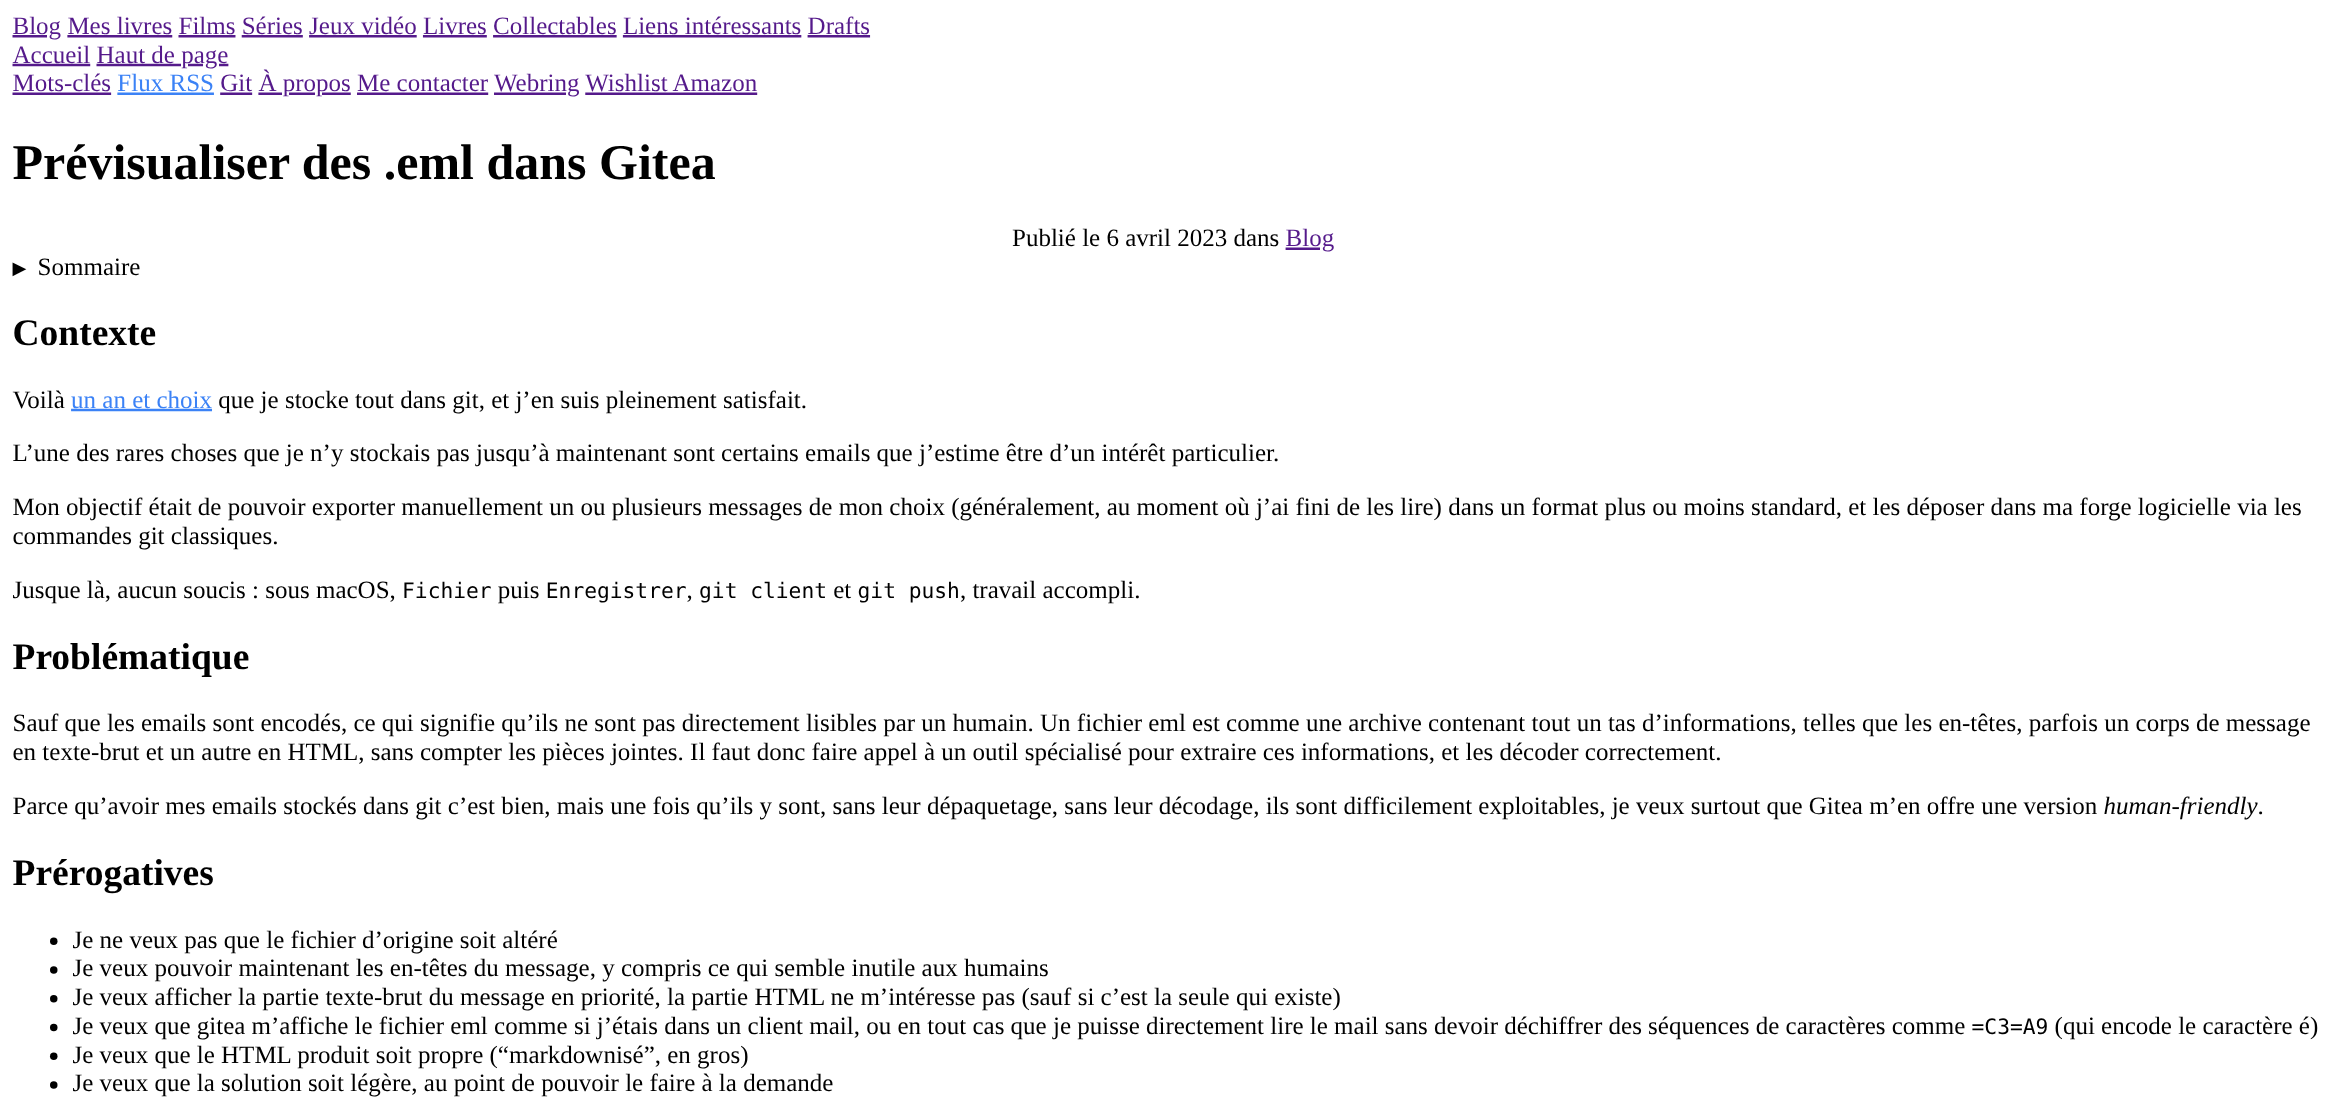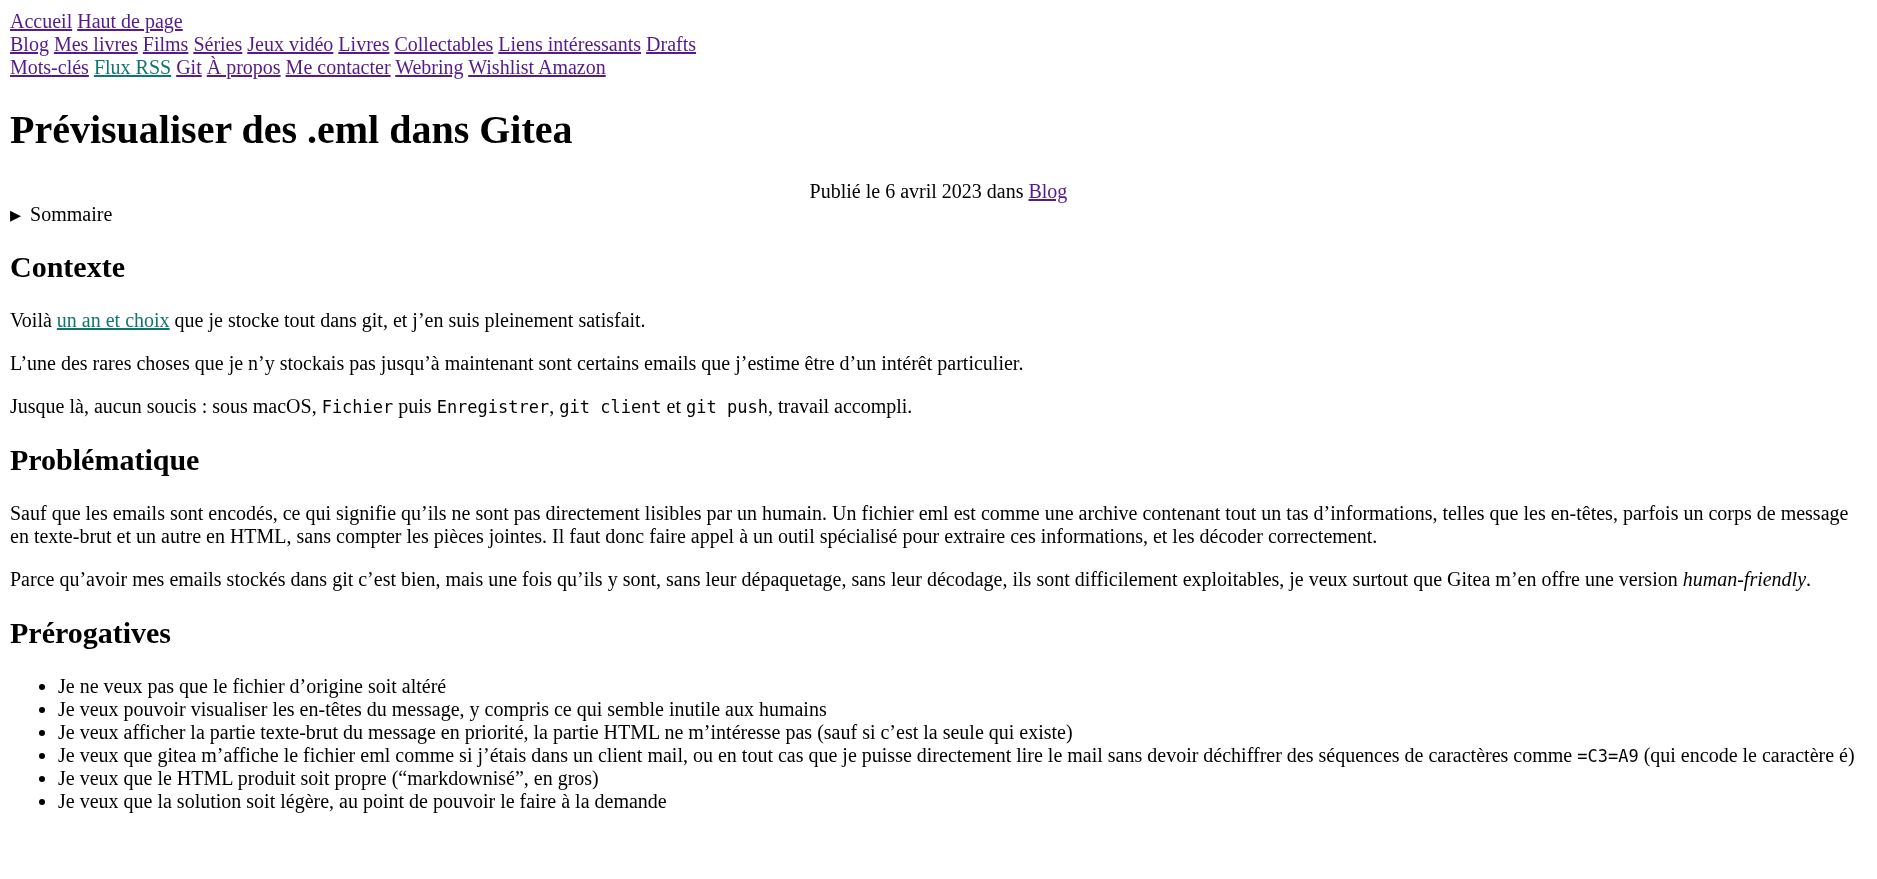--- a/index.html
+++ b/index.html
@@ -12,21 +12,21 @@
     height: 879px;
     margin: 0;
     padding: 10px;
     overflow: hidden;
     font-family: "Liberation Serif", serif;
     font-size: 20px;
     line-height: normal;
   }
   a { text-decoration: underline; cursor: pointer; }
   a.visited { color: #551A8B; }
-  a.new { color: #0f766e; }
+  a.new { color: #3b82f6; }
   nav p { margin: 0; }
   h1 { font-size: 2em; margin: 0.67em 0; font-weight: bold; }
   h2 { font-size: 1.5em; margin: 0.83em 0; font-weight: bold; }
   p { margin: 1em 0; }
   p.post-meta { margin: 1em 0 0 0; text-align: center; }
   details { margin: 0; }
   summary {
     list-style: none;
     cursor: pointer;
   }
@@ -46,33 +46,33 @@
     margin: 1em 0;
     padding-left: 48px;
   }
   li { margin: 0; }
 </style>
 </head>
 <body>
 
 <nav>
   <p>
-    <a class="visited">Accueil</a>
-    <a class="visited">Haut de page</a>
-  </p>
-  <p>
     <a class="visited">Blog</a>
     <a class="visited">Mes livres</a>
     <a class="visited">Films</a>
     <a class="visited">Séries</a>
     <a class="visited">Jeux vidéo</a>
     <a class="visited">Livres</a>
     <a class="visited">Collectables</a>
     <a class="visited">Liens intéressants</a>
     <a class="visited">Drafts</a>
+  </p>
+  <p>
+    <a class="visited">Accueil</a>
+    <a class="visited">Haut de page</a>
   </p>
   <p>
     <a class="visited">Mots-clés</a>
     <a class="new">Flux RSS</a>
     <a class="visited">Git</a>
     <a class="visited">À propos</a>
     <a class="visited">Me contacter</a>
     <a class="visited">Webring</a>
     <a class="visited">Wishlist Amazon</a>
   </p>
@@ -85,34 +85,35 @@
   <p class="post-meta"><span>Publié le 6 avril 2023 dans </span><a class="visited">Blog</a></p>
 
   <details>
     <summary><span class="marker">▶</span><span>Sommaire</span></summary>
   </details>
 
   <section>
     <h2>Contexte</h2>
     <p><span>Voilà </span><a class="new">un an et choix</a><span> que je stocke tout dans git, et j’en suis pleinement satisfait.</span></p>
     <p>L’une des rares choses que je n’y stockais pas jusqu’à maintenant sont certains emails que j’estime être d’un intérêt particulier.</p>
+    <p>Mon objectif était de pouvoir exporter manuellement un ou plusieurs messages de mon choix (généralement, au moment où j’ai fini de les lire) dans un format plus ou moins standard, et les déposer dans ma forge logicielle via les commandes git classiques.</p>
     <p><span>Jusque là, aucun soucis : sous macOS, </span><code>Fichier</code><span> puis </span><code>Enregistrer</code><span>, </span><code>git client</code><span> et </span><code>git push</code><span>, travail accompli.</span></p>
   </section>
 
   <section>
     <h2>Problématique</h2>
     <p>Sauf que les emails sont encodés, ce qui signifie qu’ils ne sont pas directement lisibles par un humain. Un fichier eml est comme une archive contenant tout un tas d’informations, telles que les en-têtes, parfois un corps de message en texte-brut et un autre en HTML, sans compter les pièces jointes. Il faut donc faire appel à un outil spécialisé pour extraire ces informations, et les décoder correctement.</p>
     <p><span>Parce qu’avoir mes emails stockés dans git c’est bien, mais une fois qu’ils y sont, sans leur dépaquetage, sans leur décodage, ils sont difficilement exploitables, je veux surtout que Gitea m’en offre une version </span><em>human-friendly</em><span>.</span></p>
   </section>
 
   <section>
     <h2>Prérogatives</h2>
     <ul>
       <li>Je ne veux pas que le fichier d’origine soit altéré</li>
-      <li>Je veux pouvoir visualiser les en-têtes du message, y compris ce qui semble inutile aux humains</li>
+      <li>Je veux pouvoir maintenant les en-têtes du message, y compris ce qui semble inutile aux humains</li>
       <li>Je veux afficher la partie texte-brut du message en priorité, la partie HTML ne m’intéresse pas (sauf si c’est la seule qui existe)</li>
       <li><span>Je veux que gitea m’affiche le fichier eml comme si j’étais dans un client mail, ou en tout cas que je puisse directement lire le mail sans devoir déchiffrer des séquences de caractères comme </span><code>=C3=A9</code><span> (qui encode le caractère é)</span></li>
       <li>Je veux que le HTML produit soit propre (“markdownisé”, en gros)</li>
       <li>Je veux que la solution soit légère, au point de pouvoir le faire à la demande</li>
     </ul>
   </section>
 
 </article>
 
 </body></html>

